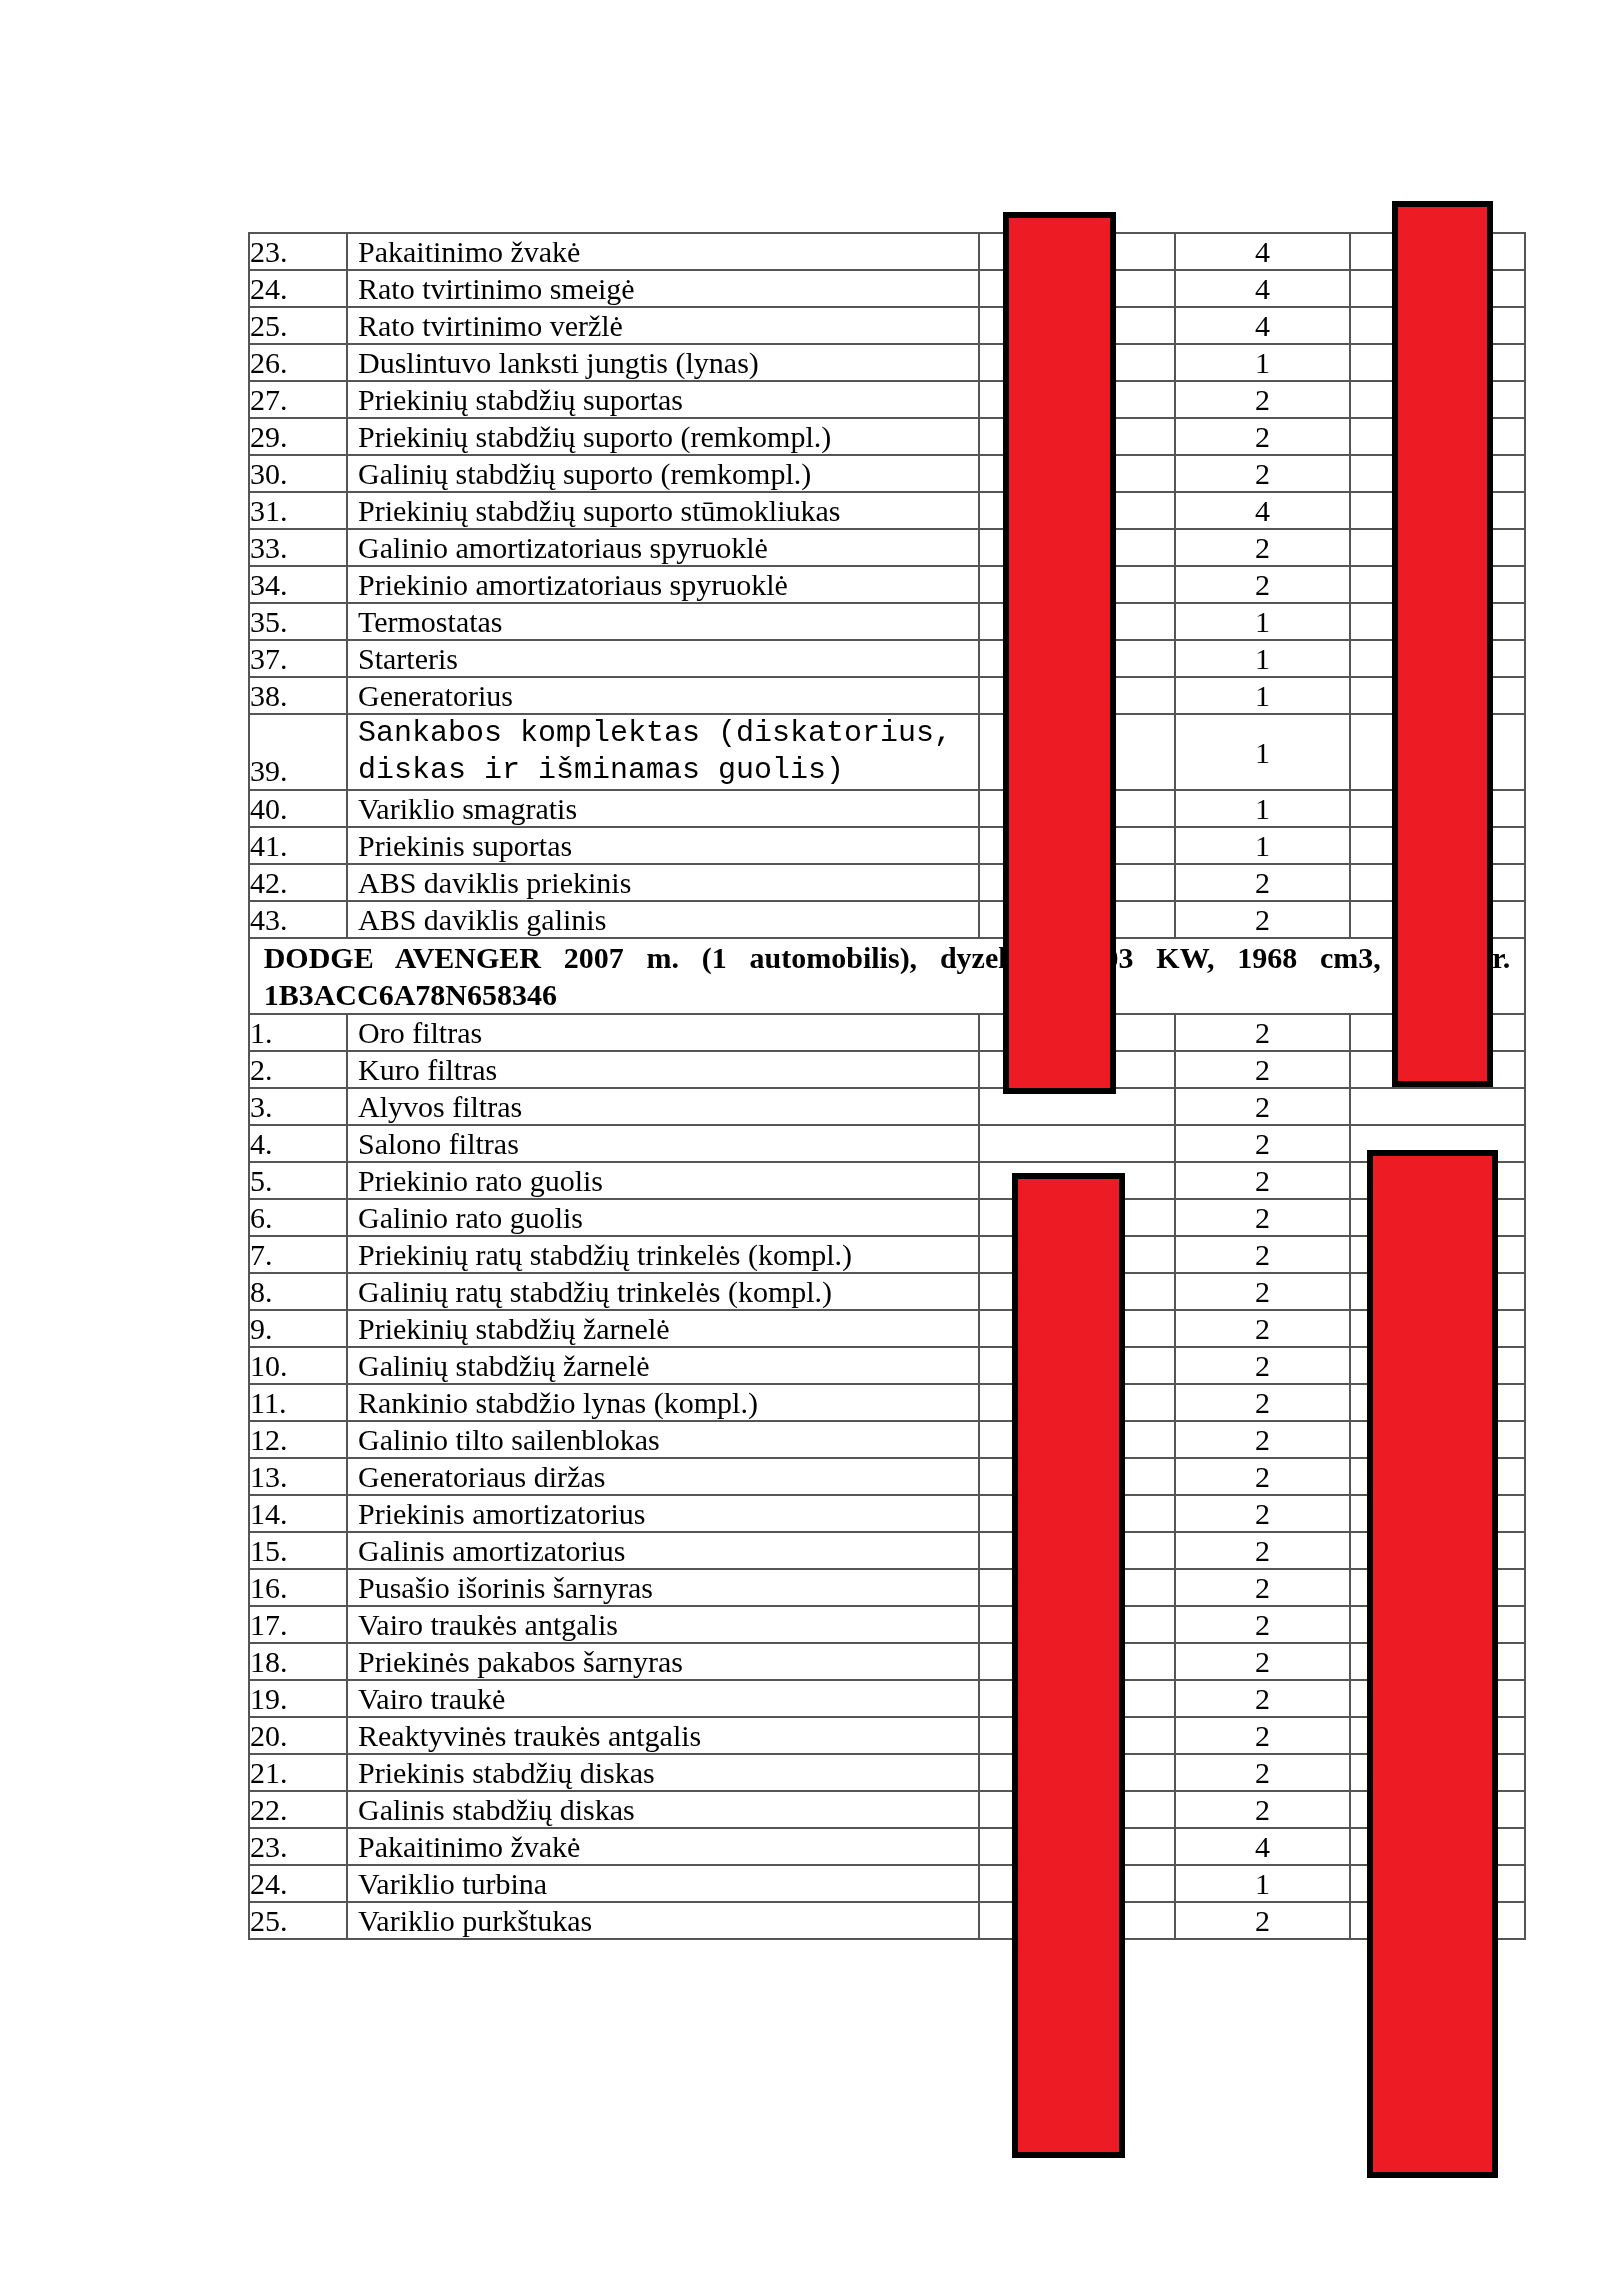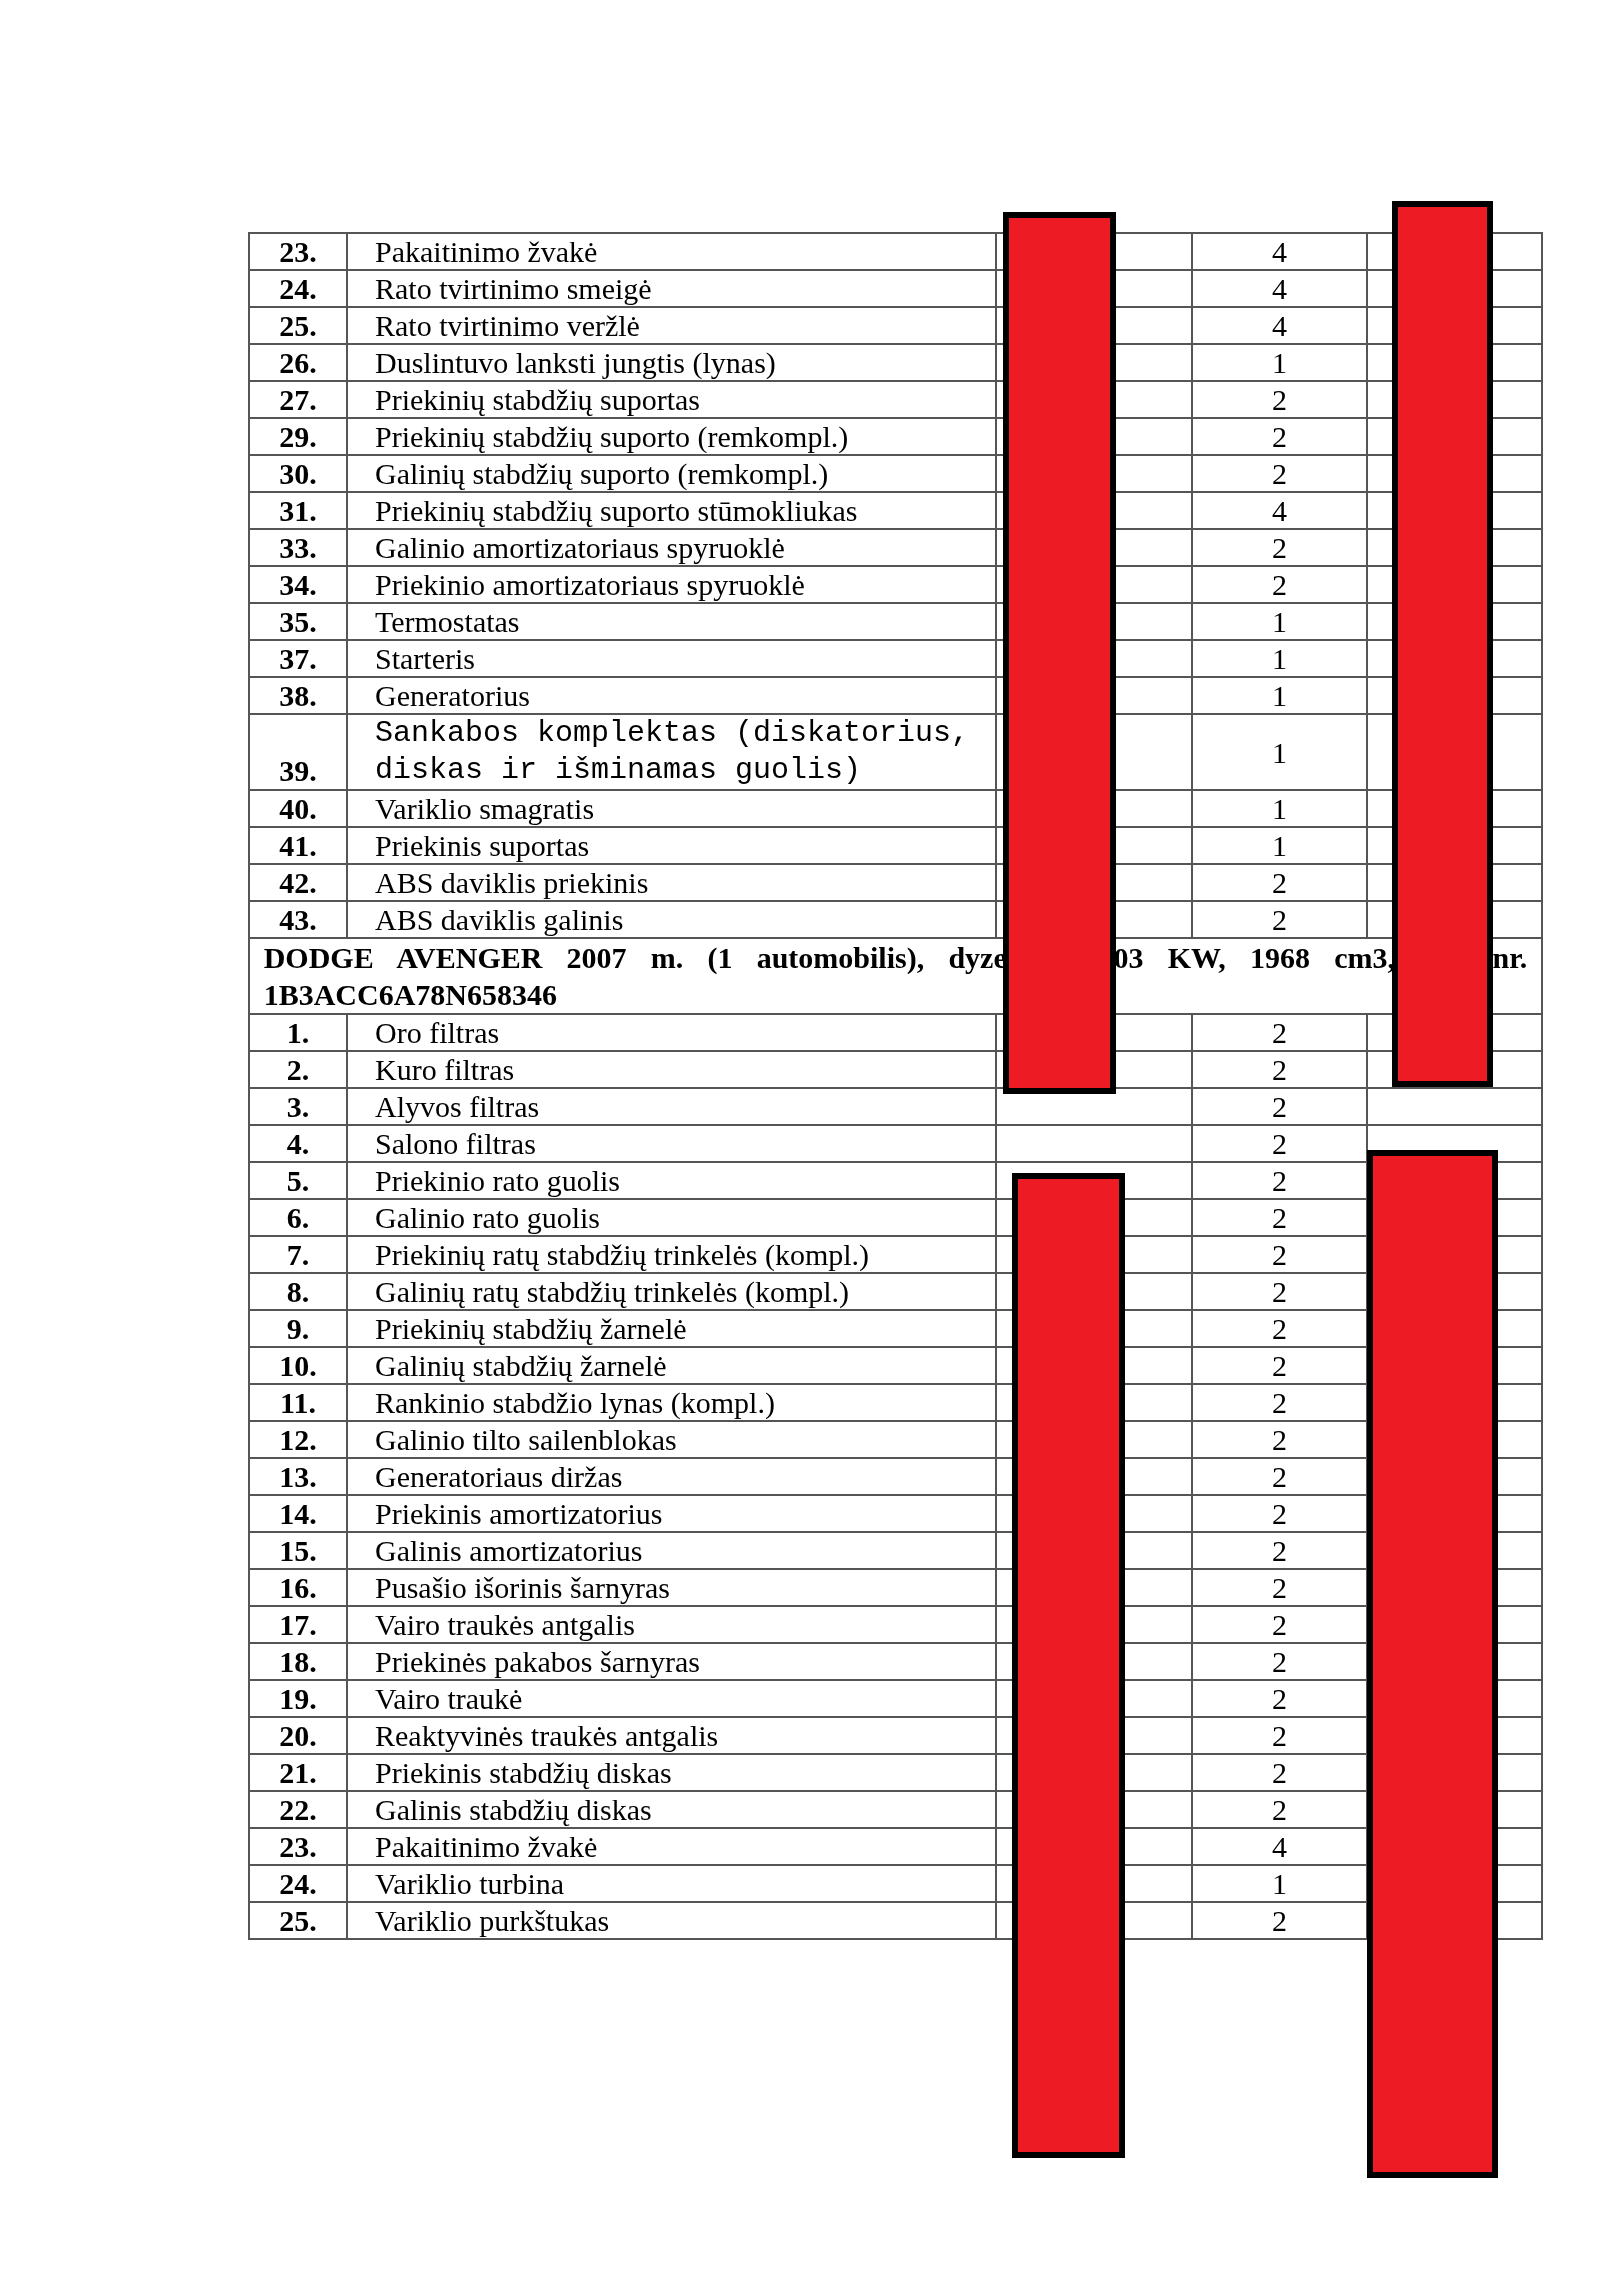--- a/index.html
+++ b/index.html
@@ -3,22 +3,22 @@
 <meta charset="utf-8">
 <style>
   html, body { margin:0; padding:0; background:#ffffff; }
   body { width:1621px; height:2293px; position:relative; overflow:hidden;
          font-family:"Liberation Serif","DejaVu Serif",serif; color:#000; }
   table.doc { position:absolute; left:248px; top:232px; width:1271px;
               border-collapse:collapse; table-layout:fixed; }
   table.doc td { border:2px solid #555; padding:0; height:35px;
                  font-size:30px; line-height:35px; vertical-align:middle;
                  white-space:nowrap; overflow:hidden; }
-  table.doc td.num { width:96px; text-align:center;font-weight:bold; }
-  table.doc td.name { width:620px; padding-left:27px; }
+  table.doc td.num { width:96px; text-align:left; }
+  table.doc td.name { width:620px; padding-left:10px; }
   table.doc td.c3 { width:194px; }
   table.doc td.qty { width:173px; text-align:center; }
   table.doc td.c5 { width:173px; }
   table.doc tr.tall td { height:74px; }
   table.doc tr.tall td.name { white-space:normal; line-height:37px;font-family:Liberation Mono, monospace; }
   table.doc tr.tall td.num { vertical-align:bottom; line-height:37px; }
   table.doc tr.heading td { height:74px; font-weight:bold; white-space:normal;
                             padding:0 13.7px; line-height:37px; text-align:justify;
                             text-align-last:left; }
   .redact { position:absolute; background:#ed1c24; border:6.9px solid #000;

